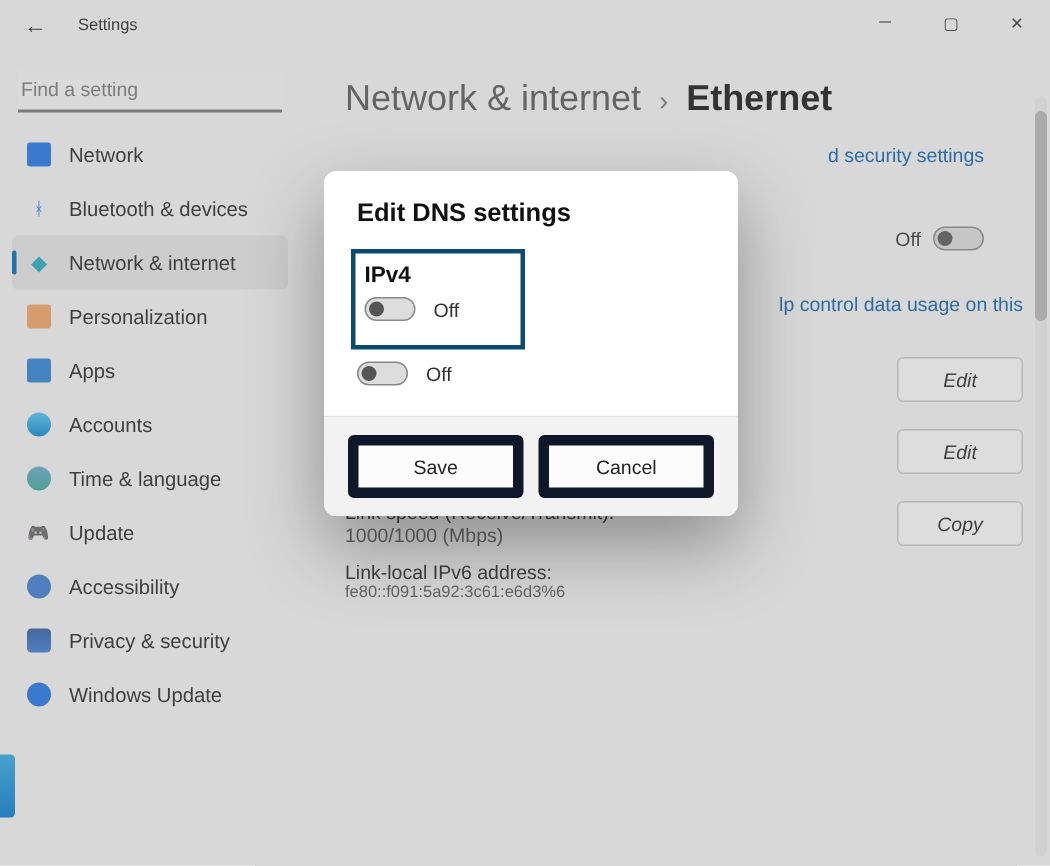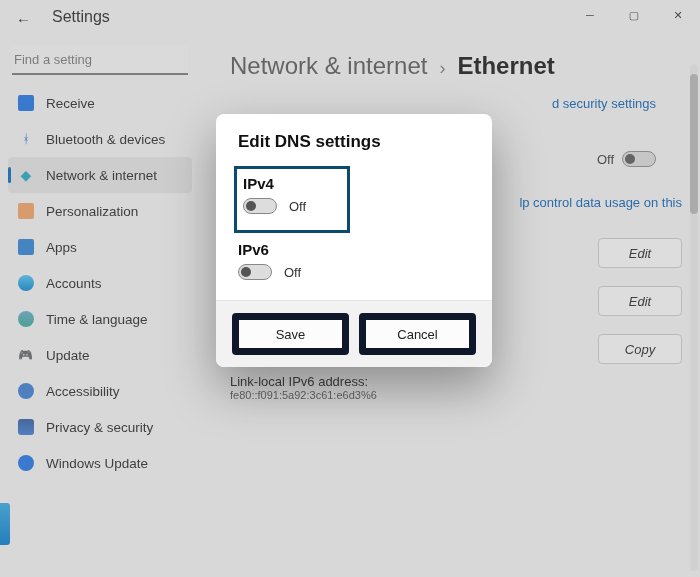--- a/index.html
+++ b/index.html
@@ -1,21 +1,21 @@
 <!DOCTYPE html>
 <html><head>
 <meta charset="utf-8">
 <style>
   * { box-sizing: border-box; margin: 0; padding: 0; font-family: "Segoe UI", sans-serif; }
   html, body { width: 700px; height: 577px; overflow: hidden; background: #f3f3f3; }
   .window { position: relative; width: 700px; height: 577px; background: #f6f6f6; }
   .dim-overlay { position: absolute; inset: 0; background: rgba(140,140,140,0.28); z-index: 5; pointer-events: none; }
   .titlebar { height: 34px; display: flex; align-items: center; padding-left: 16px; color: #222; }
   .titlebar .back { width: 18px; color: #222; margin-right: 18px; font-size: 15px; }
-  .titlebar .title { font-size: 16px; }
+  .titlebar .title { font-size: 11px; }
   .winbtns { position: absolute; top: 0; right: 0; display: flex; }
   .winbtn { width: 44px; height: 30px; display: flex; align-items: center; justify-content: center; color: #333; font-size: 11px; }
   .body { display: flex; height: calc(577px - 34px); }
   .sidebar { width: 200px; padding: 6px 4px 6px 4px; }
   .search { margin: 6px 8px 10px 8px; border-bottom: 2px solid #777; padding: 6px 2px; color: #777; font-size: 13px; background: rgba(255,255,255,0.4); }
   .nav-item { display: flex; align-items: center; height: 36px; padding: 0 10px; font-size: 13.5px; color: #222; border-radius: 4px; margin: 0 4px; }
   .nav-item.selected { background: #e7e7e7; position: relative; }
   .nav-item.selected::before { content:""; position:absolute; left:0; top:10px; bottom:10px; width:3px; background:#0067c0; border-radius:3px; }
   .nav-icon { width: 16px; height: 16px; margin-right: 12px; display: inline-flex; align-items:center; justify-content:center; font-size:12px; }
   .i-sys{background:#1a73e8;border-radius:2px;}
@@ -73,21 +73,21 @@
     <div class="winbtn">─</div>
     <div class="winbtn">▢</div>
     <div class="winbtn">✕</div>
   </div>
 
   <div class="body">
     <div class="sidebar">
       <div class="search">Find a setting</div>
       <div class="nav-item">
           <span class="nav-icon i-sys"></span>
-          <span>Receive</span>
+          <span>Network</span>
         </div>
       <div class="nav-item">
           <span class="nav-icon i-bt">ᚼ</span>
           <span>Bluetooth &amp; devices</span>
         </div>
       <div class="nav-item selected">
           <span class="nav-icon i-net">◆</span>
           <span>Network &amp; internet</span>
         </div>
       <div class="nav-item">
@@ -179,21 +179,20 @@
   <div class="dialog">
     <div class="dialog-header">Edit DNS settings</div>
     <div class="sect">
       <div class="highlight-box">
         <h4>IPv4</h4>
         <div class="tog-row">
           <span class="toggle-pill"></span>
           <span class="lbl">Off</span>
         </div>
       </div>
-      <h4>IPv6</h4>
       <div class="tog-row">
         <span class="toggle-pill"></span>
         <span class="lbl">Off</span>
       </div>
     </div>
     <div class="dialog-footer">
       <div class="dlg-btn">Save</div>
       <div class="dlg-btn">Cancel</div>
     </div>
   </div>

